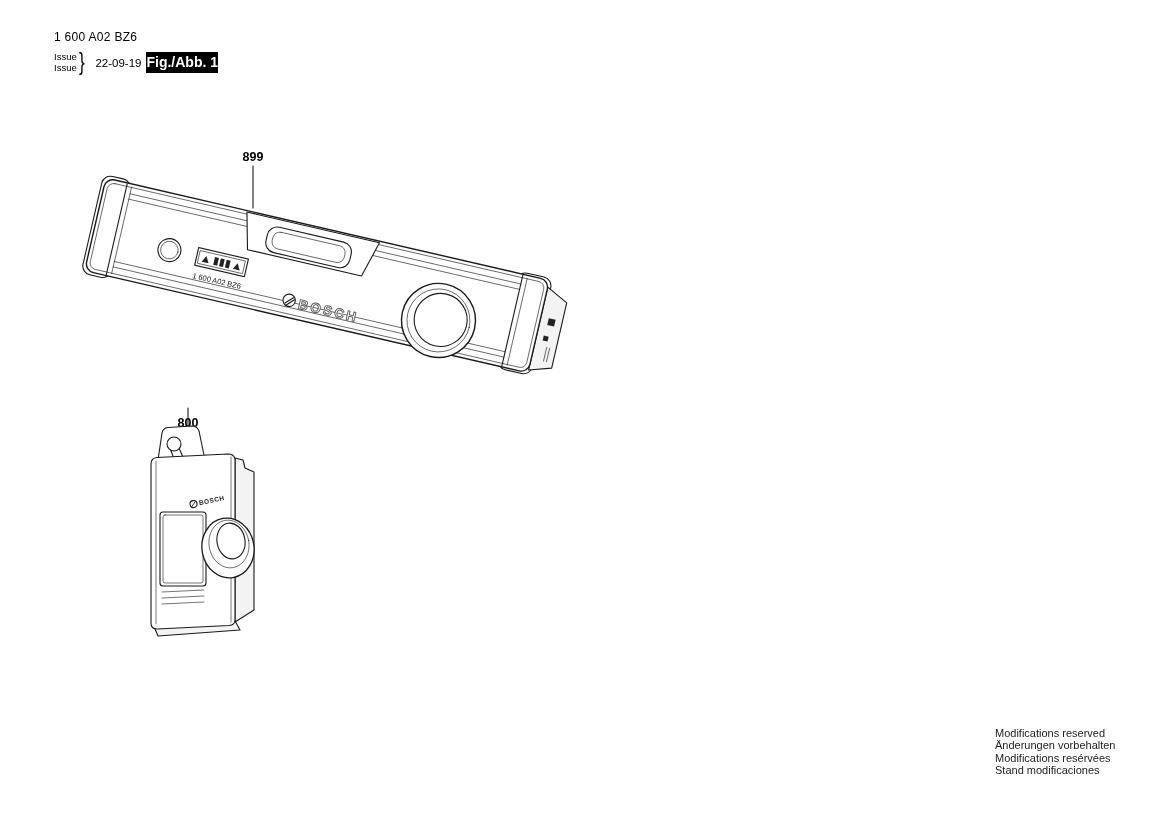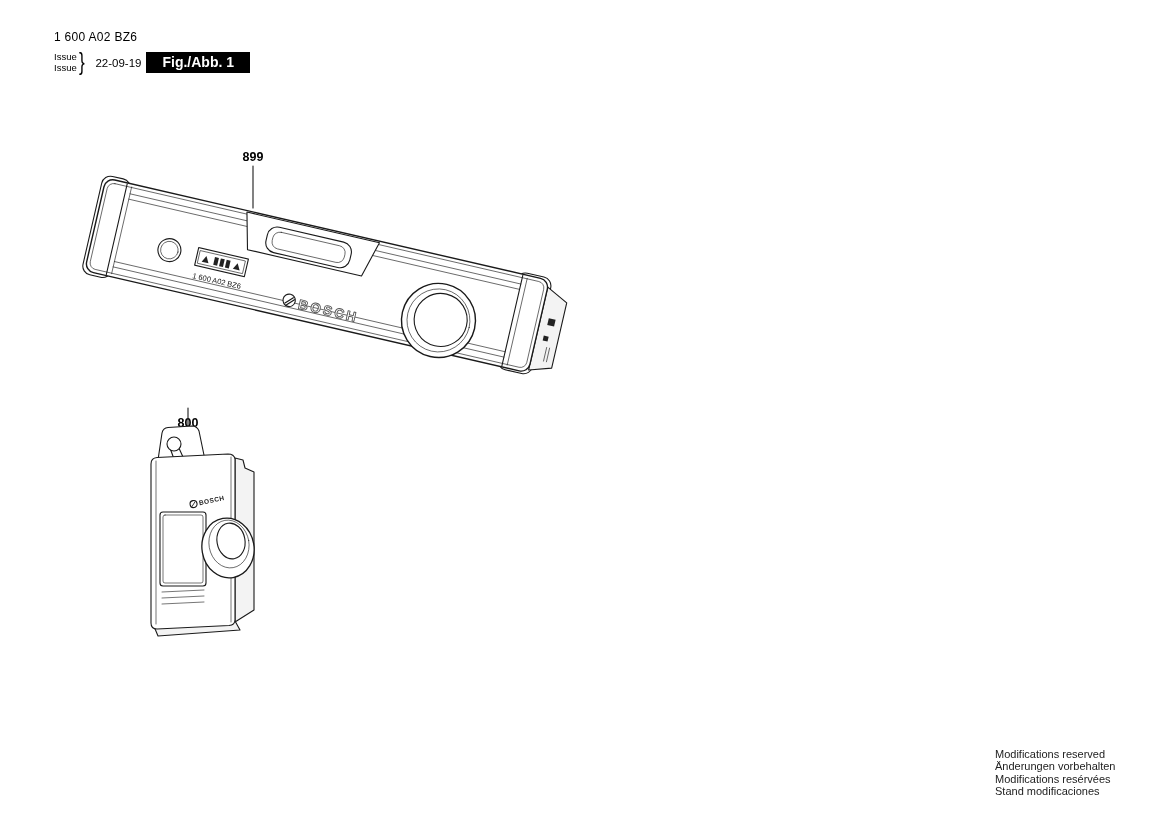--- a/index.html
+++ b/index.html
@@ -9,27 +9,27 @@
     font-family:"Liberation Sans", sans-serif;
   }
 
   
   .title-block { position:absolute; left:54px; top:30px; }
   .part-number { font-size:12px; letter-spacing:.3px; margin-bottom:5px; white-space:nowrap; }
   .issue-row { display:flex; align-items:center; }
   .issue-stand { font-size:9.5px; line-height:1.1; }
   .brace { font-size:23px; font-weight:300; transform:scaleX(.75); margin:0 0 0 1px; }
   .date { font-size:11.5px; margin:0 5px 0 10px; white-space:nowrap; }
-  .fig-box { background:#000; color:#fff; font-weight:bold; font-size:14px; padding:2px 16px 3px; white-space:nowrap; }
+  .fig-box { background:#000; color:#fff; font-weight:bold; font-size:14px; padding:2px 0 3px; white-space:nowrap; }
 
   
   .part-label { position:absolute; transform:translateX(-50%); font-weight:bold; font-size:12.5px;text-align:right; }
 
   
-  .footer { position:absolute; left:995px; top:727px; font-size:11px; line-height:1.13; color:#222;margin-top:21px; }
+  .footer { position:absolute; left:995px; top:727px; font-size:11px; line-height:1.13; color:#222; }
 
   
   svg.diagram { position:absolute; left:0; top:0; }
   .ink   { stroke:#1a1a1a; stroke-width:1.1; fill:none; stroke-linejoin:round; stroke-linecap:round; }
   .w     { fill:#fff; }
   .g1    { fill:#f3f3f3; }
   .thin  { stroke-width:.6; }
   .dark  { fill:#222; stroke:none; }
   .brand-outline { font-weight:bold; font-size:13.5px; letter-spacing:2.5px; fill:#fff; stroke:#555; stroke-width:.9px; }
   .small-text { font-size:7.5px; fill:#111; stroke:none; }

